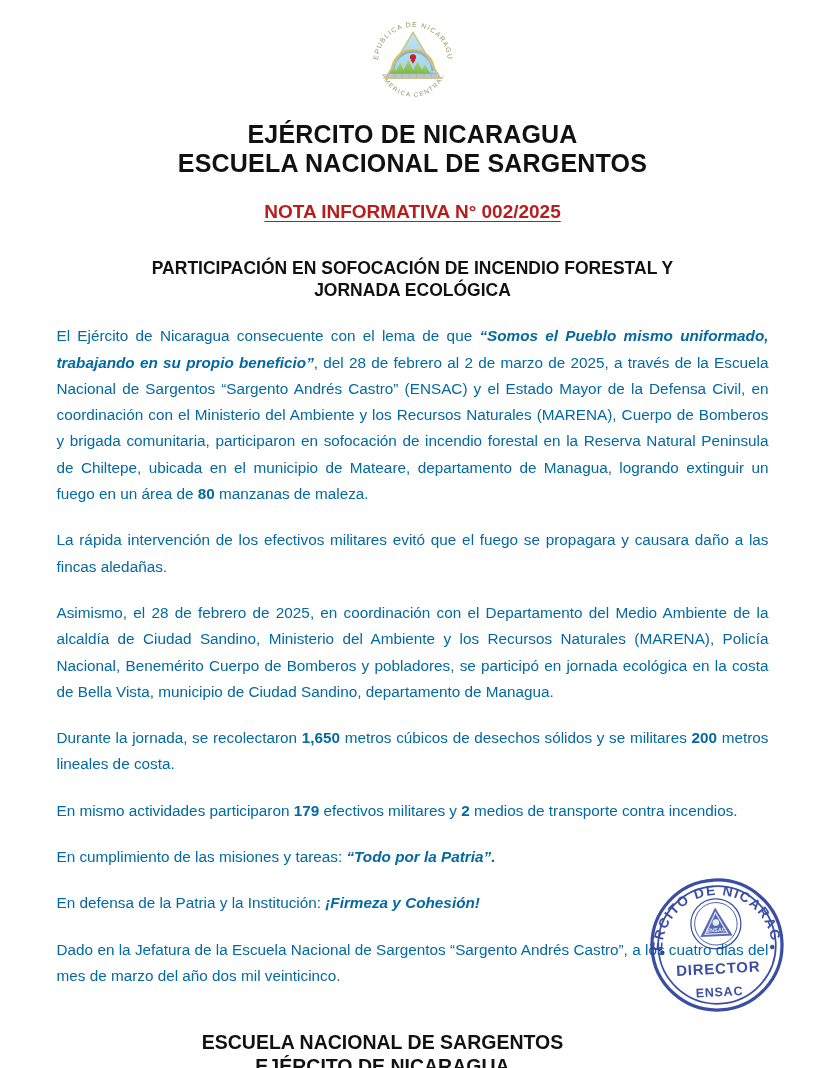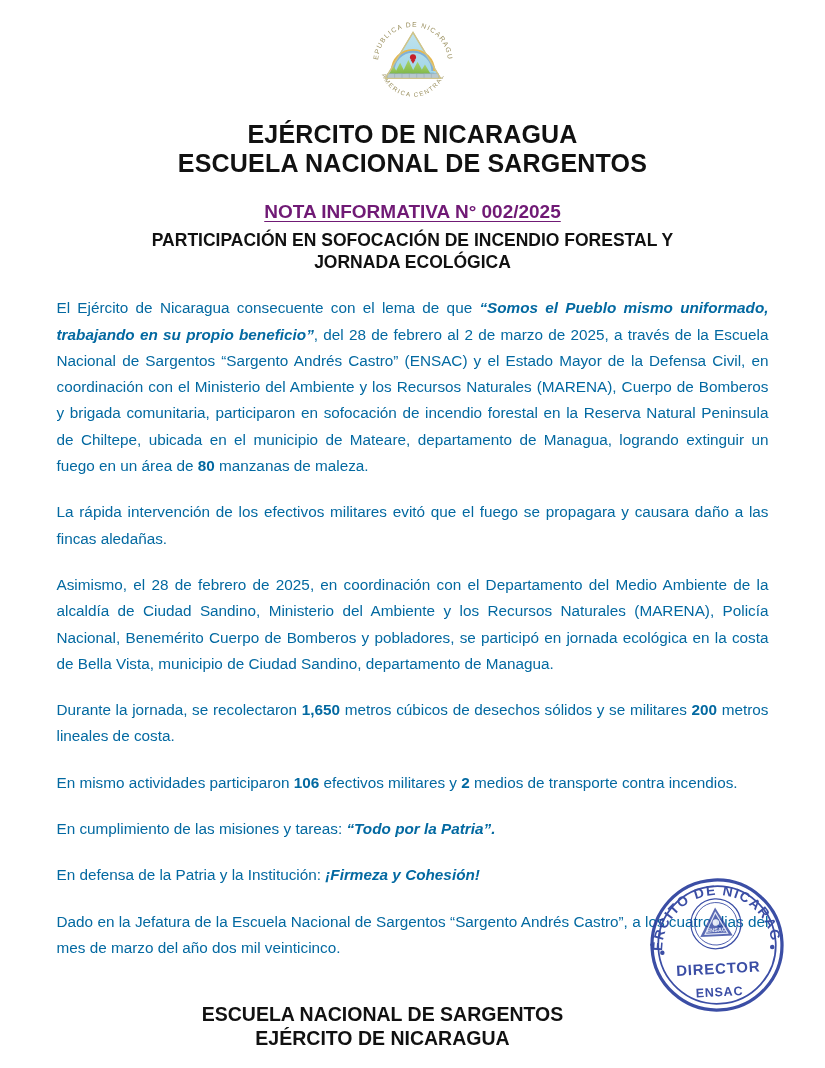--- a/index.html
+++ b/index.html
@@ -49,24 +49,24 @@
     letter-spacing: 0.2px;
     line-height: 1.17;
     color: #111111;
   }
   .h-nota {
     margin-top: 22px;
     font-size: 19px;
     font-weight: bold;
     text-decoration: underline;
     text-underline-offset: 3px;
-    color: #701a75;
+    color: #b91c1c;
   }
   .h-sub {
-    margin-top: 6px;
+    margin-top: 34px;
     font-size: 17.5px;
     font-weight: bold;
     line-height: 1.28;
     color: #111111;
     padding: 0 70px;
   }
 
   
   .body-wrap {
     margin: 0 auto;
@@ -182,21 +182,21 @@
   <div class="body-wrap">
 
     <p class="para"><span>El Ejército de Nicaragua consecuente con el lema de que </span><span class="bi">“Somos el Pueblo mismo uniformado, trabajando en su propio beneficio”</span><span>, del 28 de febrero al 2 de marzo de 2025, a través de la Escuela Nacional de Sargentos “Sargento Andrés Castro” (ENSAC) y el Estado Mayor de la Defensa Civil, en coordinación con el Ministerio del Ambiente y los Recursos Naturales (MARENA), Cuerpo de Bomberos y brigada comunitaria, participaron en sofocación de incendio forestal en la Reserva Natural Peninsula de Chiltepe, ubicada en el municipio de Mateare, departamento de Managua, logrando extinguir un fuego en un área de </span><span class="b">80</span><span> manzanas de maleza.</span></p>
 
     <p class="para">La rápida intervención de los efectivos militares evitó que el fuego se propagara y causara daño a las fincas aledañas.</p>
 
     <p class="para">Asimismo, el 28 de febrero de 2025, en coordinación con el Departamento del Medio Ambiente de la alcaldía de Ciudad Sandino, Ministerio del Ambiente y los Recursos Naturales (MARENA), Policía Nacional, Benemérito Cuerpo de Bomberos y pobladores, se participó en jornada ecológica en la costa de Bella Vista, municipio de Ciudad Sandino, departamento de Managua.</p>
 
     <p class="para"><span>Durante la jornada, se recolectaron </span><span class="b">1,650</span><span> metros cúbicos de desechos sólidos y se militares </span><span class="b">200</span><span> metros lineales de costa.</span></p>
 
-    <p class="para"><span>En mismo actividades participaron </span><span class="b">106</span><span> efectivos militares y </span><span class="b">2</span><span> medios de transporte contra incendios.</span></p>
+    <p class="para"><span>En mismo actividades participaron </span><span class="b">179</span><span> efectivos militares y </span><span class="b">2</span><span> medios de transporte contra incendios.</span></p>
 
     <p class="para"><span>En cumplimiento de las misiones y tareas: </span><span class="bi">“Todo por la Patria”.</span></p>
 
     <p class="para"><span>En defensa de la Patria y la Institución: </span><span class="bi">¡Firmeza y Cohesión!</span></p>
 
     <p class="para">Dado en la Jefatura de la Escuela Nacional de Sargentos “Sargento Andrés Castro”, a los cuatro dias del mes de marzo del año dos mil veinticinco.</p>
 
     <div class="sign-block">
       <div class="sign-line">ESCUELA NACIONAL DE SARGENTOS</div>
       <div class="sign-line">EJÉRCITO DE NICARAGUA</div>

